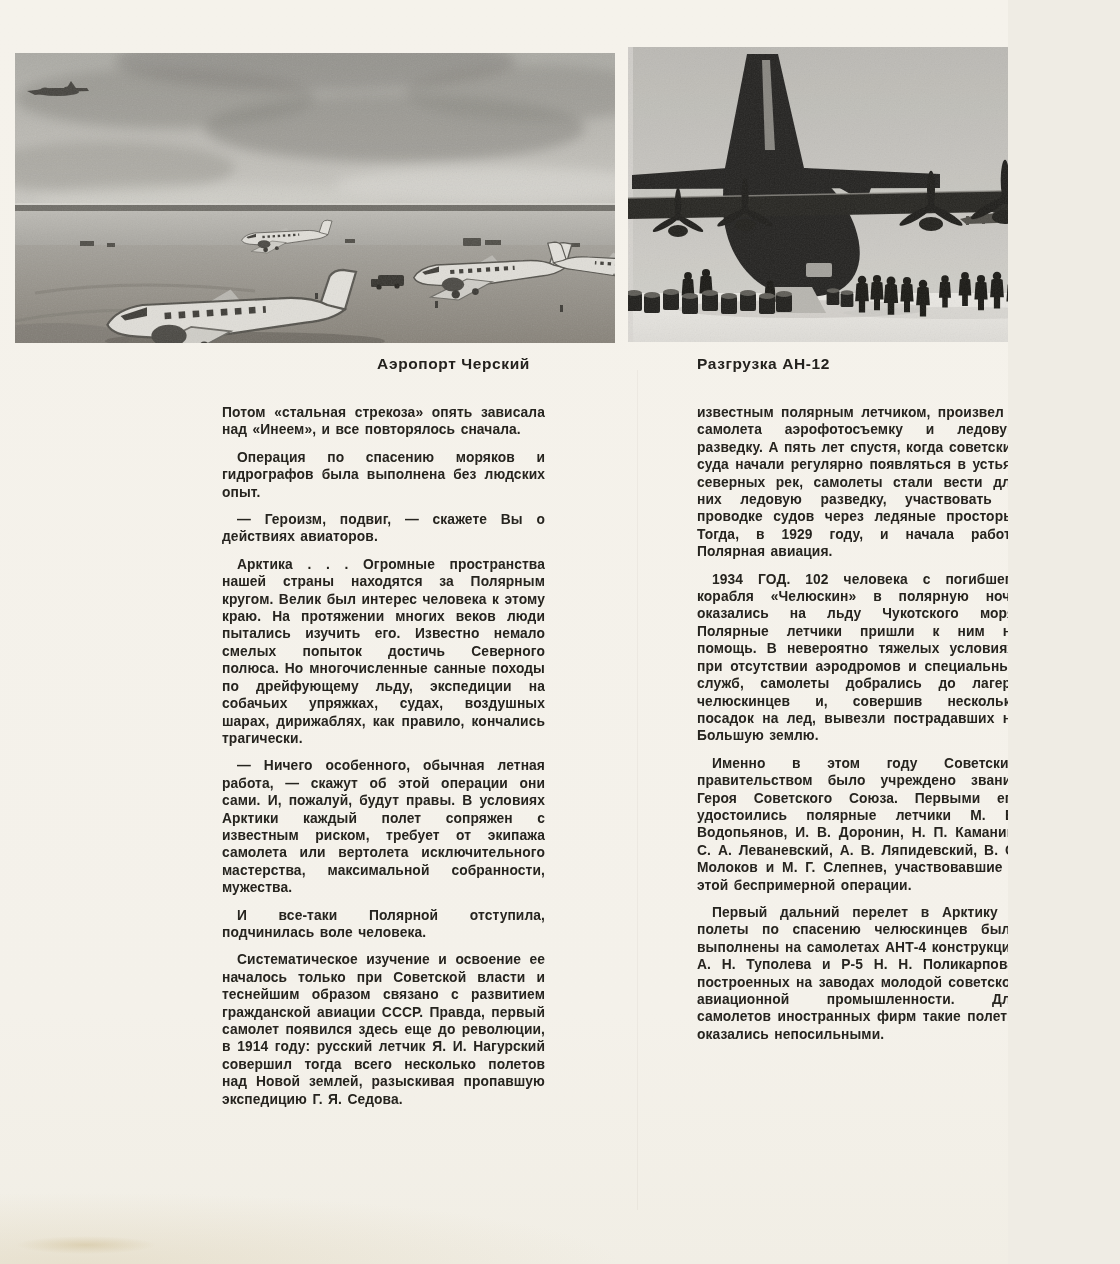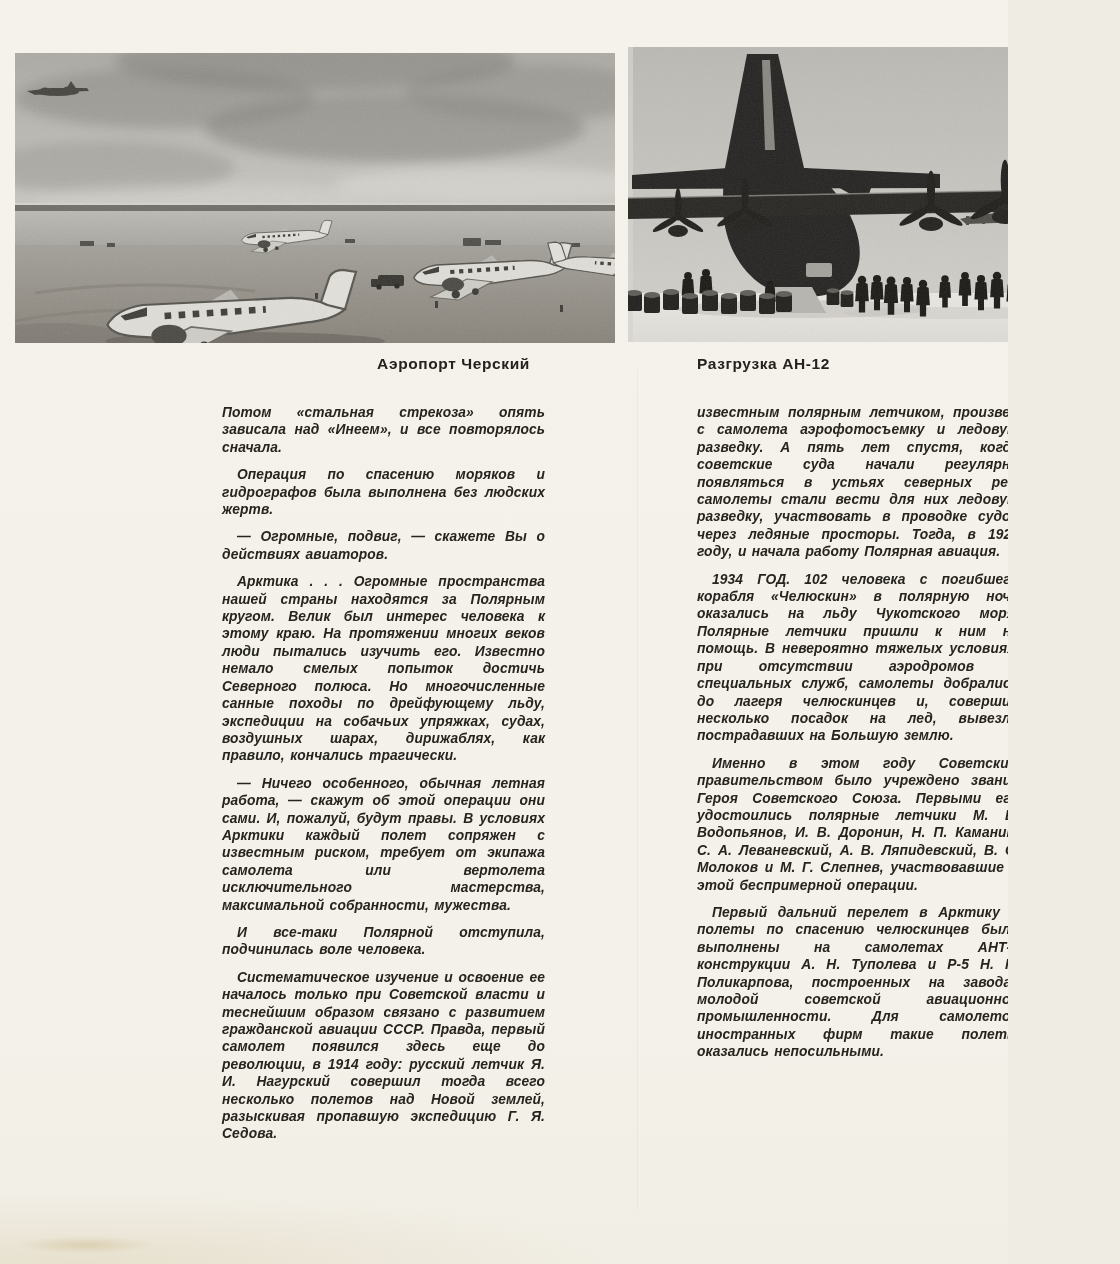--- a/index.html
+++ b/index.html
@@ -25,21 +25,21 @@
   }
   .caption-left{left:377px;}
   .caption-right{left:697px;}
   .col{
     position:absolute;top:404px;width:323px;
     font-size:13.8px;font-weight:700;line-height:17.4px;
     color:#26241f;text-align:justify;word-spacing:1.5px;letter-spacing:.1px;
   }
   .col-left{left:222px;}
   .col-right{left:697px;width:322px;}
-  .col p{margin:0 0 10px 0;text-indent:15px;font-style:italic;}
+  .col p{margin:0 0 10px 0;text-indent:15px;}
   .col p.cont{text-indent:0;}
   .crease{
     position:absolute;left:637px;top:370px;width:1px;height:840px;
     background:rgba(120,108,84,.06);
   }
   .smudge{
     position:absolute;left:16px;top:1236px;width:140px;height:18px;
     background:radial-gradient(closest-side, rgba(203,184,138,.45), rgba(203,184,138,0));
     border-radius:50%;
   }
@@ -245,22 +245,22 @@
 
       <rect x="0" y="0" width="477" height="295" filter="url(#grainR)" opacity=".13"></rect>
     </svg>
   </figure>
 
   <div class="caption caption-left">Аэропорт Черский</div>
   <div class="caption caption-right">Разгрузка АН-12</div>
 
   <div class="col col-left">
     <p class="cont">Потом «стальная стрекоза» опять зависала над «Инеем», и все повторялось сначала.</p>
-    <p>Операция по спасению моряков и гидрографов была выполнена без людских жертв.</p>
-    <p>— Огромные, подвиг, — скажете Вы о действиях авиаторов.</p>
+    <p>Операция по спасению моряков и гидрографов была выполнена без людских опыт.</p>
+    <p>— Героизм, подвиг, — скажете Вы о действиях авиаторов.</p>
     <p>Арктика . . . Огромные пространства нашей страны находятся за Полярным кругом. Велик был интерес человека к этому краю. На протяжении многих веков люди пытались изучить его. Известно немало смелых попыток достичь Северного полюса. Но многочисленные санные походы по дрейфующему льду, экспедиции на собачьих упряжках, судах, воздушных шарах, дирижаблях, как правило, кончались трагически.</p>
     <p>— Ничего особенного, обычная летная работа, — скажут об этой операции они сами. И, пожалуй, будут правы. В условиях Арктики каждый полет сопряжен с известным риском, требует от экипажа самолета или вертолета исключительного мастерства, максимальной собранности, мужества.</p>
     <p>И все-таки Полярной отступила, подчинилась воле человека.</p>
     <p>Систематическое изучение и освоение ее началось только при Советской власти и теснейшим образом связано с развитием гражданской авиации СССР. Правда, первый самолет появился здесь еще до революции, в 1914 году: русский летчик Я. И. Нагурский совершил тогда всего несколько полетов над Новой землей, разыскивая пропавшую экспедицию Г. Я. Седова.</p>
   </div>
 
   <div class="col col-right">
     <p class="cont">известным полярным летчиком, произвел с самолета аэрофотосъемку и ледовую разведку. А пять лет спустя, когда советские суда начали регулярно появляться в устьях северных рек, самолеты стали вести для них ледовую разведку, участвовать в проводке судов через ледяные просторы. Тогда, в 1929 году, и начала работу Полярная авиация.</p>
     <p>1934 ГОД. 102 человека с погибшего корабля «Челюскин» в полярную ночь оказались на льду Чукотского моря. Полярные летчики пришли к ним на помощь. В невероятно тяжелых условиях, при отсутствии аэродромов и специальных служб, самолеты добрались до лагеря челюскинцев и, совершив несколько посадок на лед, вывезли пострадавших на Большую землю.</p>
     <p>Именно в этом году Советским правительством было учреждено звание Героя Советского Союза. Первыми его удостоились полярные летчики М. В. Водопьянов, И. В. Доронин, Н. П. Каманин, С. А. Леваневский, А. В. Ляпидевский, В. С. Молоков и М. Г. Слепнев, участвовавшие в этой беспримерной операции.</p>

